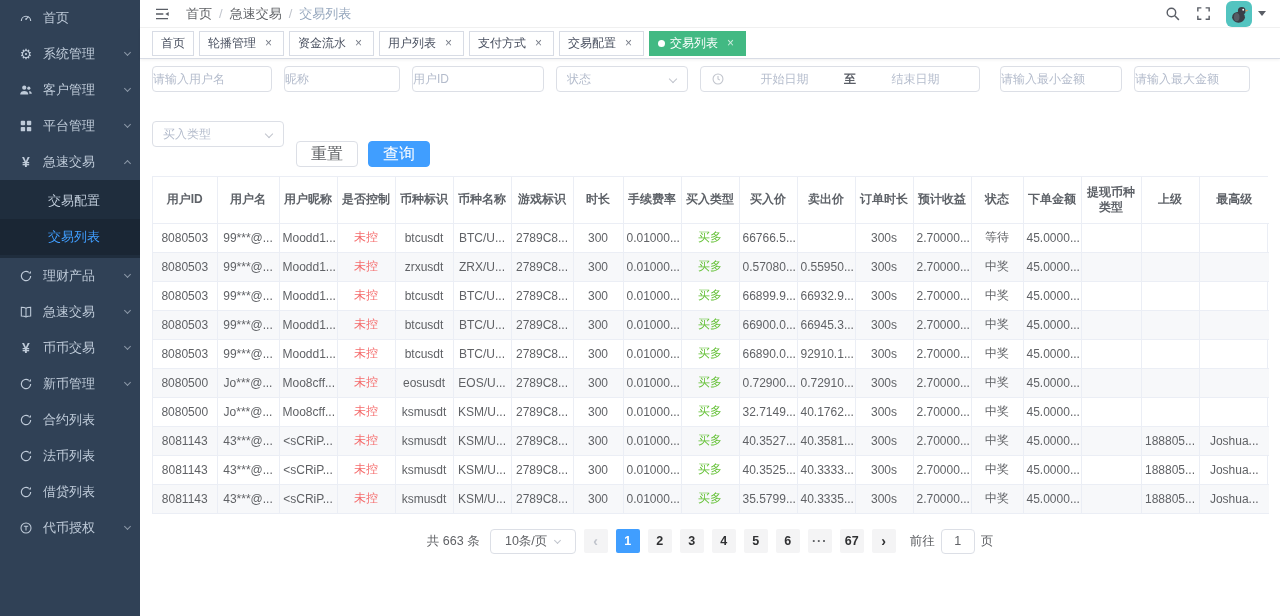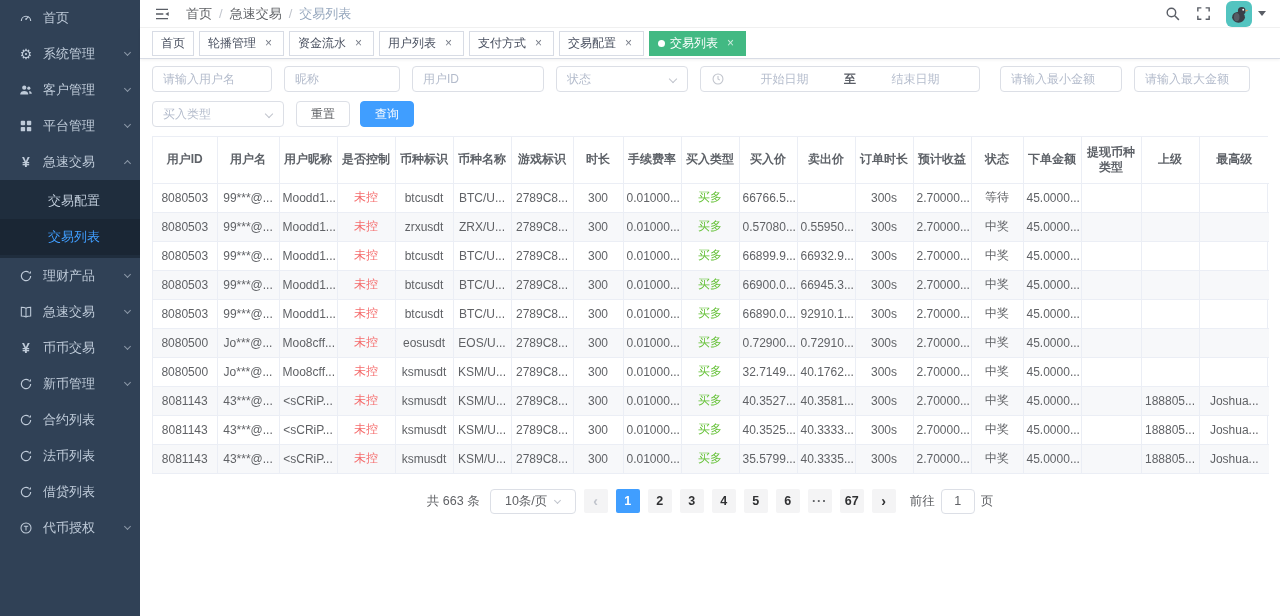--- a/index.html
+++ b/index.html
@@ -54,33 +54,33 @@
   .tag.active { background:#42b983; border-color:#42b983; color:#fff; }
   .tag.active .dot { display:inline-block; }
   .tag .tag-close { margin-left:6px; font-size:12px; line-height:1; border-radius:50%;
     width:13px; height:13px; display:inline-flex; align-items:center; justify-content:center; color:inherit; opacity:.75; }
 
   
   .content { padding:7px 12px 0 12px; flex:1; overflow:hidden; }
   .filter-row { display:flex; align-items:center; margin-bottom:9px; gap:12px; }
   .f-input, .f-select, .f-range { height:26px; border:1px solid #dcdfe6; border-radius:4px;
     font-size:12px; color:#606266; background:#fff; }
-  .f-input { padding:0 10px; outline:none; }
+  .f-input { padding:0 0; outline:none; }
   .f-input::placeholder { color:#b4bccc; }
   .f-select { display:flex; align-items:center; padding:0 10px; cursor:pointer; position:relative; }
   .f-select .ph { color:#b4bccc; }
   .f-select .sel-chev { position:absolute; right:11px; top:9px; width:6px; height:6px;
     border-right:1.3px solid #c0c4cc; border-bottom:1.3px solid #c0c4cc; transform:rotate(45deg); }
   .f-range { display:flex; align-items:center; padding:0 10px; gap:6px; }
   .f-range .clock { width:14px; height:14px; color:#c0c4cc; flex:0 0 14px; display:flex; }
   .f-range .clock svg { width:14px; height:14px; }
   .f-range .ph { color:#b4bccc; flex:1; text-align:center; }
   .f-range .sep { color:#5a5e66; font-weight:bold; flex:0 0 auto; }
-  .btn { height:26px; padding:0 14px; border-radius:4px; font-size:12px; cursor:pointer;
-    display:inline-flex; align-items:center; border:1px solid #dcdfe6; background:#fff; color:#606266; }
+  .btn { height:26px; padding:0 14px; border-radius:4px; font-size:16px; cursor:pointer;
+    display:inline-flex; align-items:center; border:1px solid #dcdfe6; background:#fff; color:#606266;margin-top:40px; }
   .btn.primary { background:#409eff; border-color:#409eff; color:#fff; }
 
   
   .table-wrap { border:1px solid #ebeef5; border-bottom:none; }
   table { width:100%; border-collapse:collapse; table-layout:fixed; font-size:12px; }
   th { height:46px; color:#5e6268; font-weight:bold; background:#fff; text-align:center;
     border-right:1px solid #ebeef5; border-bottom:1px solid #ebeef5; padding:2px 3px; line-height:1.25; }
   td { height:29px; color:#606266; text-align:center; border-right:1px solid #ebeef5;
     border-bottom:1px solid #ebeef5; padding:0 3px; white-space:nowrap; overflow:hidden; }
   th:last-child, td:last-child { border-right:none; }

